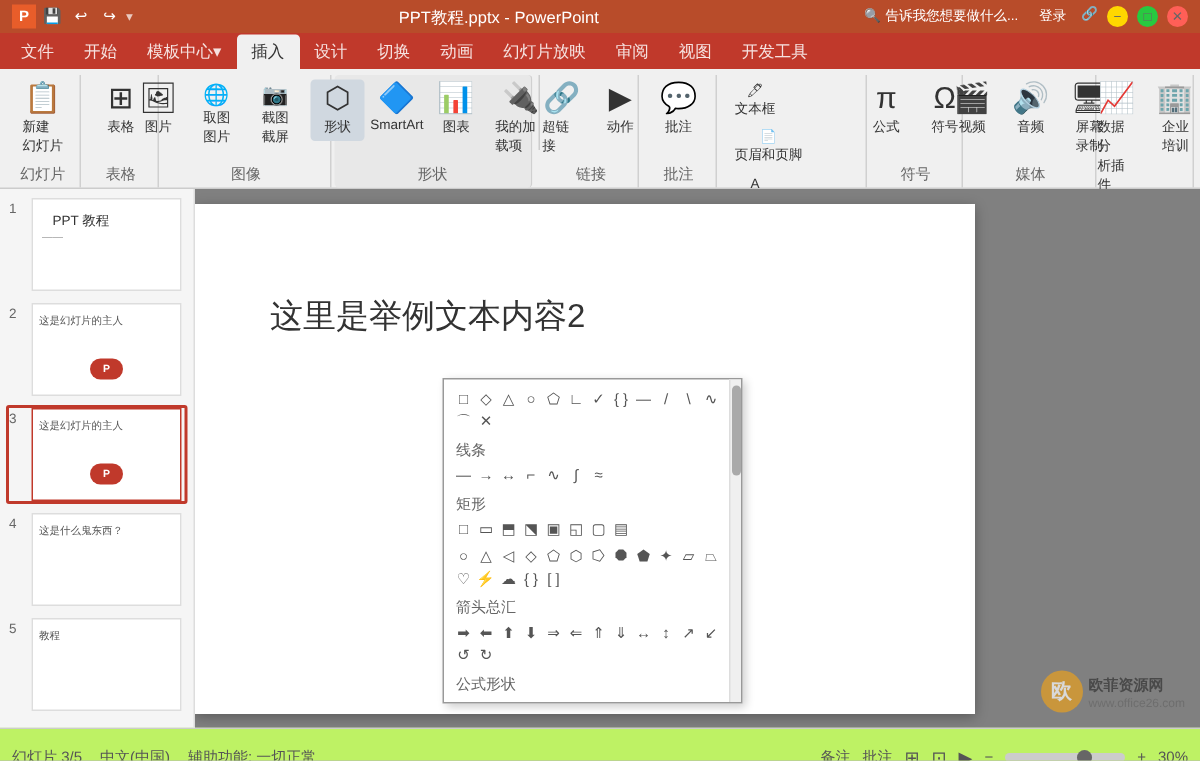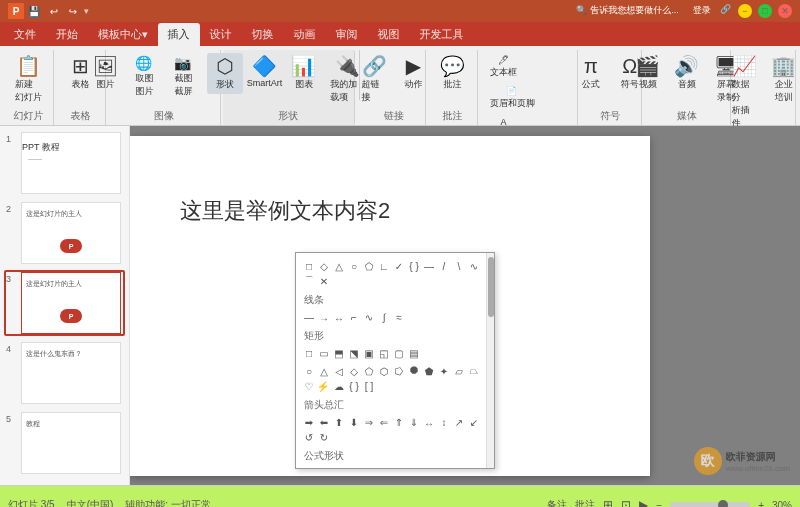--- a/index.html
+++ b/index.html
@@ -77,38 +77,40 @@
 <div class="title-bar">
   <div class="title-bar-left">
     <div class="quick-access">
       <span style="background:#e85d2a;width:16px;height:16px;display:flex;align-items:center;justify-content:center;font-size:10px;color:white;font-weight:bold;">P</span>
       <span class="qa-icon">💾</span>
       <span class="qa-icon">↩</span>
       <span class="qa-icon">↪</span>
       <span style="font-size:9px;color:rgba(255,255,255,0.7);">▾</span>
     </div>
   </div>
+  <div class="title-bar-center">PPT教程.pptx - PowerPoint</div>
   <div class="title-bar-right">
     <span style="font-size:9px;color:white;">🔍 告诉我您想要做什么...</span>
     <span style="font-size:9px;color:white;margin-left:8px;">登录</span>
     <span style="font-size:9px;color:white;margin-left:4px;">🔗</span>
     <span class="title-btn title-btn-min">−</span>
     <span class="title-btn title-btn-max">□</span>
     <span class="title-btn title-btn-close">✕</span>
   </div>
 </div>
 
 <div class="ribbon-tabs">
   <div class="ribbon-tab">文件</div>
   <div class="ribbon-tab">开始</div>
   <div class="ribbon-tab">模板中心▾</div>
   <div class="ribbon-tab active">插入</div>
   <div class="ribbon-tab">设计</div>
   <div class="ribbon-tab">切换</div>
   <div class="ribbon-tab">动画</div>
+  <div class="ribbon-tab">幻灯片放映</div>
   <div class="ribbon-tab">审阅</div>
   <div class="ribbon-tab">视图</div>
   <div class="ribbon-tab">开发工具</div>
 </div>
 
 <div class="ribbon">
 
   <div class="ribbon-group">
     <div class="ribbon-group-content">
       <div class="ribbon-btn">
@@ -276,21 +278,21 @@
   </div>
 </div>
 
 <div class="main-layout">
 
   <div class="slide-panel">
 
     <div class="slide-thumb">
       <span class="slide-num">1</span>
       <div class="slide-img">
-        <span style="font-size:9px;color:#333;position:absolute;top:8px;left:0;">PPT 教程</span>
+        <span style="font-size:9px;color:#333;position:absolute;top:8px;left:13px;">PPT 教程</span>
         <span style="font-size:7px;color:#999;position:absolute;top:22px;left:6px;">——</span>
       </div>
     </div>
 
     <div class="slide-thumb">
       <span class="slide-num">2</span>
       <div class="slide-img">
         <span style="font-size:7px;color:#555;position:absolute;top:6px;left:4px;right:4px;">这是幻灯片的主人</span>
         <div class="ppt-logo-sm" style="position:absolute;bottom:10px;left:50%;transform:translateX(-50%);">
             <span>P</span>

